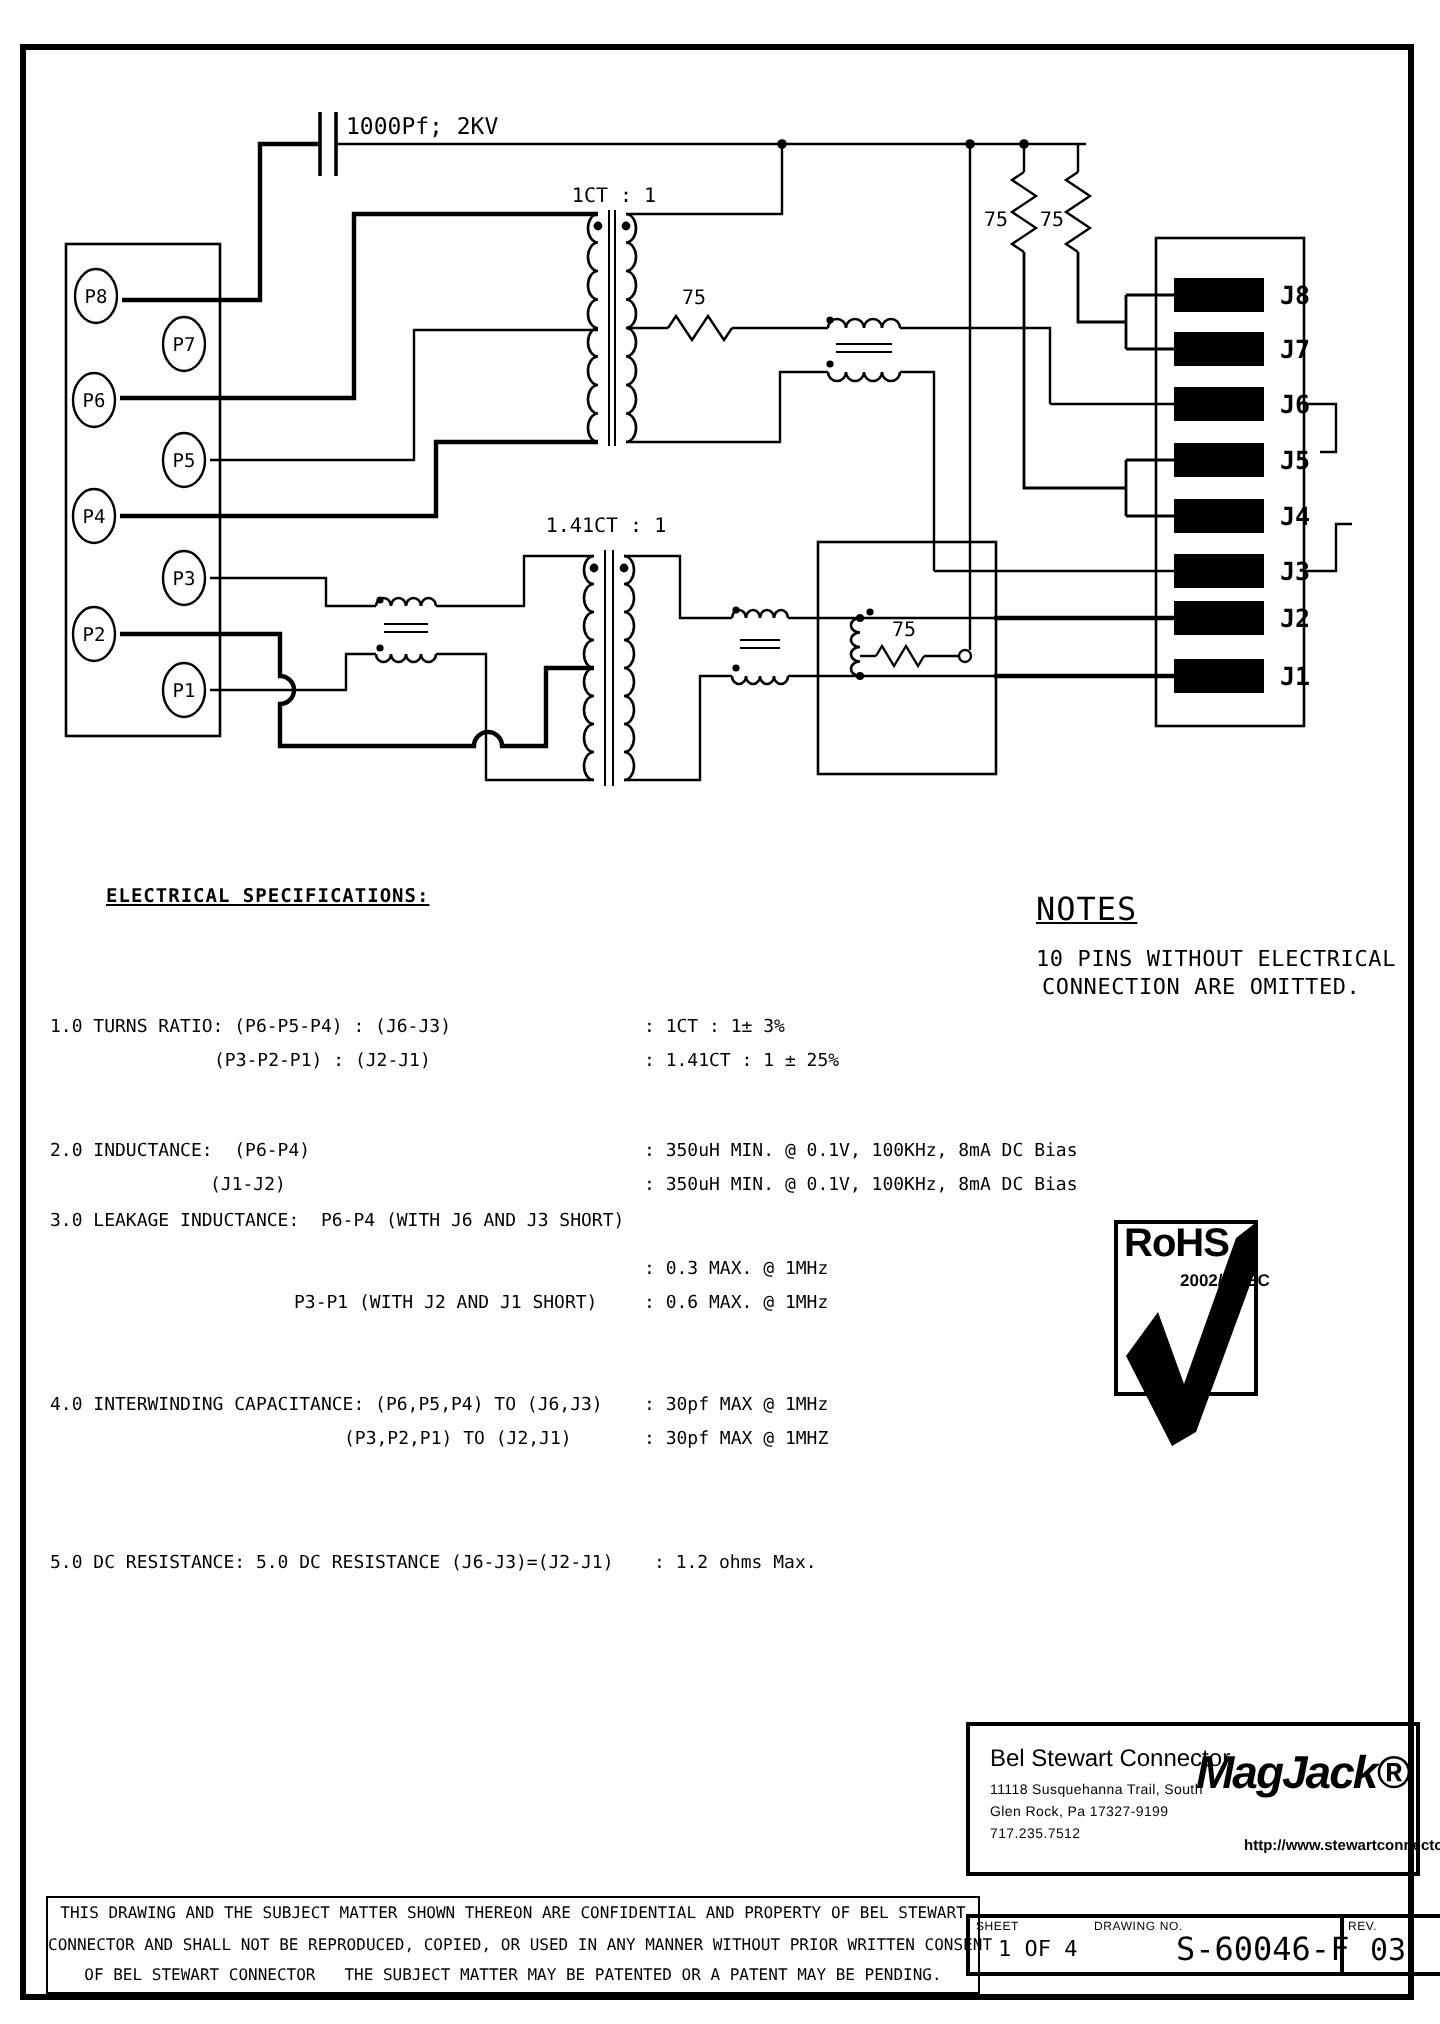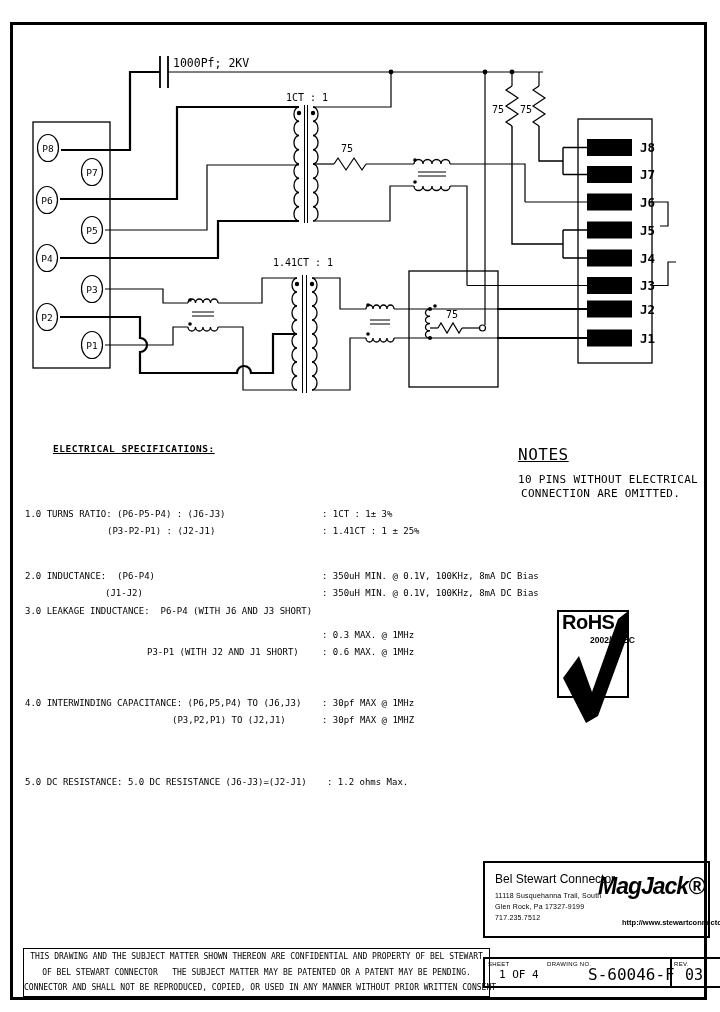--- a/index.html
+++ b/index.html
@@ -281,15 +281,15 @@
   <div class="t mono" style="left:14px;top:10px;font-size:11px">1 OF 4</div>
   <div class="cell-lab sans" style="left:62px;top:2px">DRAWING NO.</div>
   <div class="t mono" style="left:103px;top:7px;font-size:16px">S-60046-F</div>
   <div class="revline"></div>
   <div class="cell-lab sans" style="left:189px;top:2px">REV.</div>
   <div class="t mono" style="left:200px;top:8px;font-size:15px">03</div>
 </div>
 
 <div class="discl-box">
   <div class="discl-line">THIS DRAWING AND THE SUBJECT MATTER SHOWN THEREON ARE CONFIDENTIAL AND PROPERTY OF BEL STEWART</div>
+  <div class="discl-line">CONNECTOR AND SHALL NOT BE REPRODUCED, COPIED, OR USED IN ANY MANNER WITHOUT PRIOR WRITTEN CONSENT</div>
   <div class="discl-line">OF BEL STEWART CONNECTOR   THE SUBJECT MATTER MAY BE PATENTED OR A PATENT MAY BE PENDING.</div>
-  <div class="discl-line">CONNECTOR AND SHALL NOT BE REPRODUCED, COPIED, OR USED IN ANY MANNER WITHOUT PRIOR WRITTEN CONSENT</div>
 </div>
 
 </body></html>

